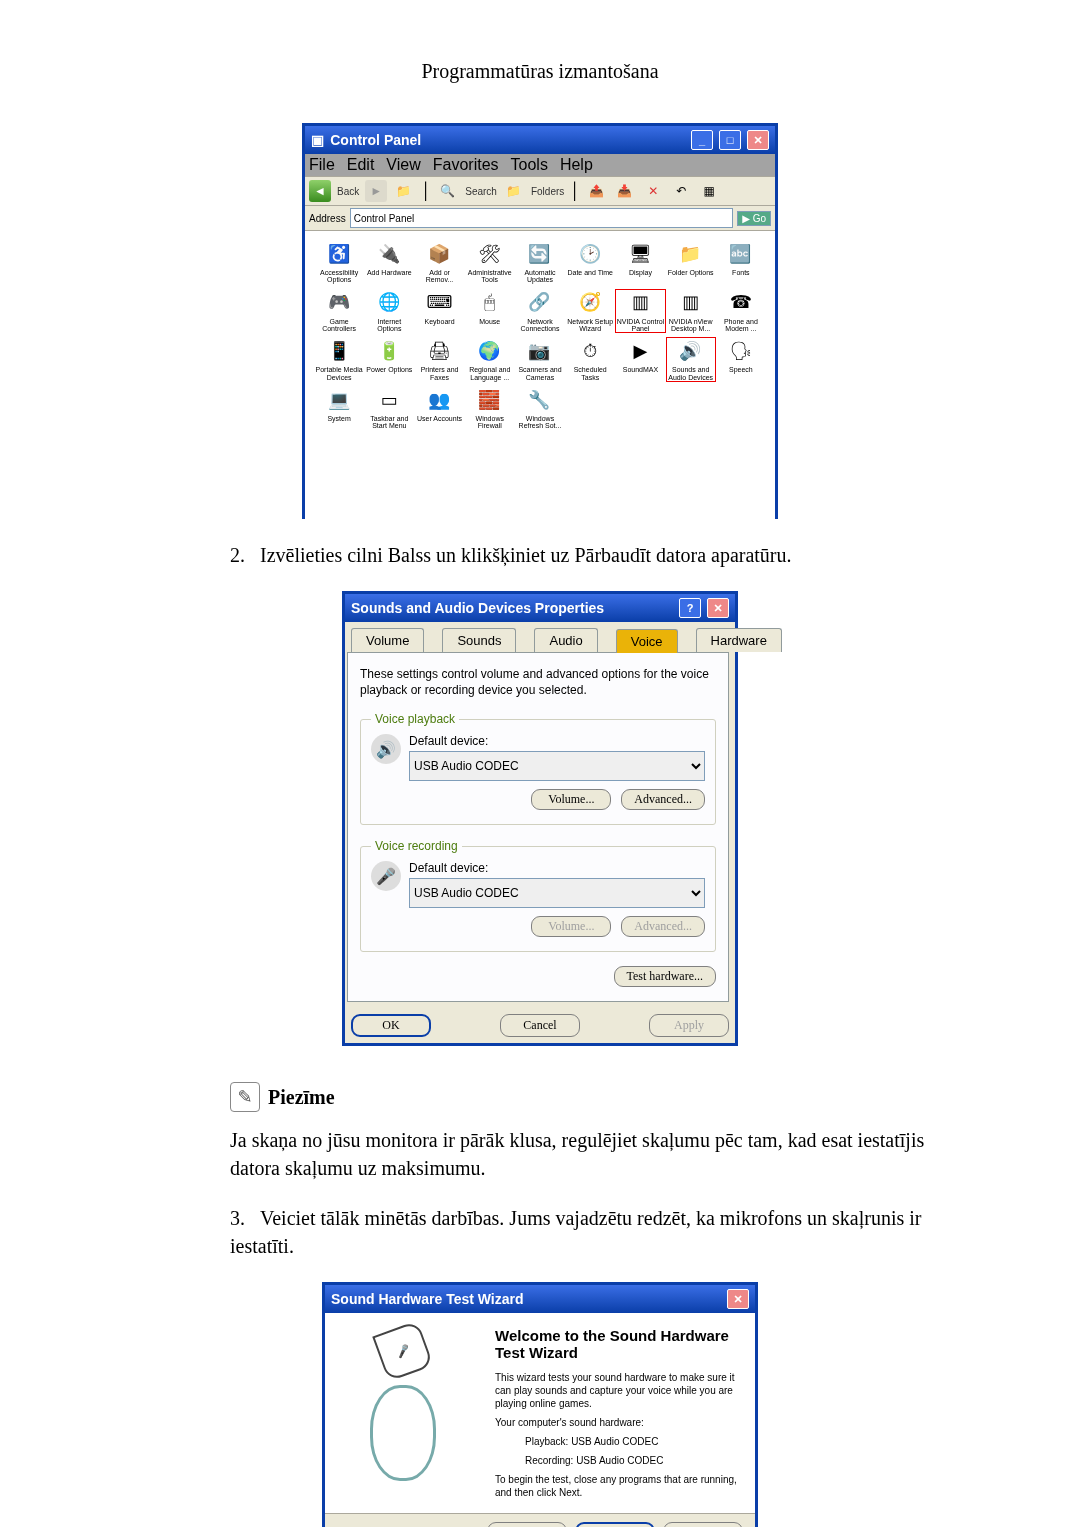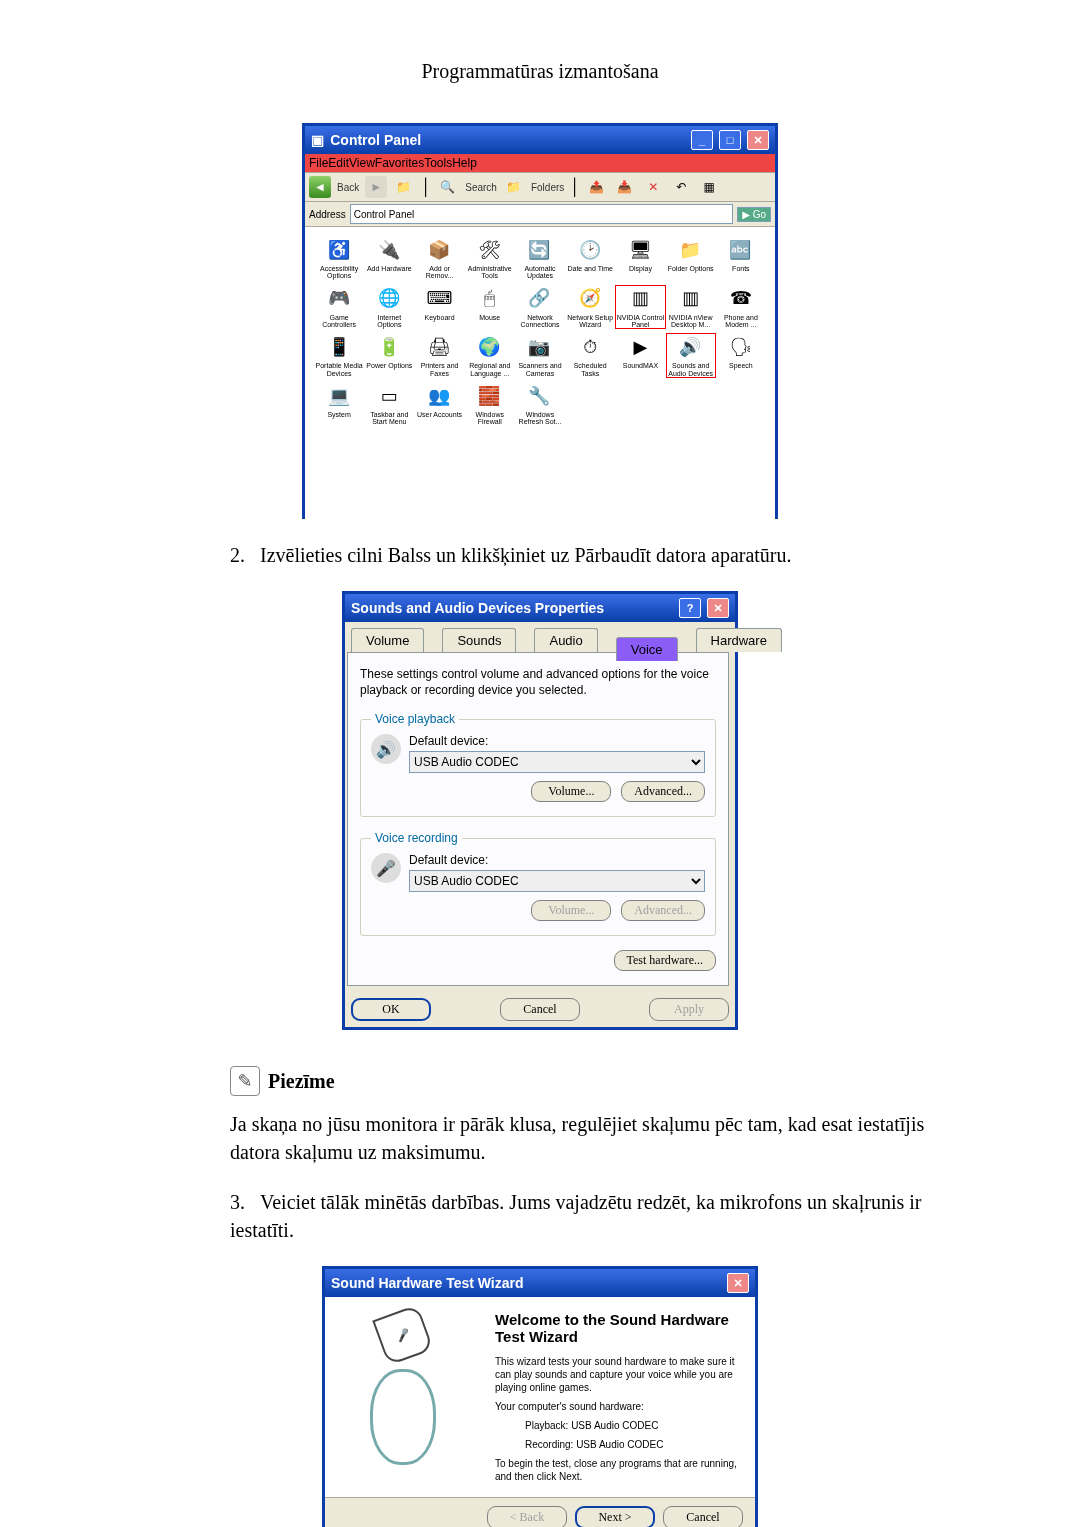--- a/index.html
+++ b/index.html
@@ -13,49 +13,49 @@
 
 
 .win{border:3px solid #0a3ea8;background:#ece9d8;font-family:Tahoma,Arial,sans-serif;margin:20px auto}
 .titlebar{background:linear-gradient(#3a6ee6,#0a3ea8);color:#fff;font-weight:bold;padding:4px 6px;display:flex;align-items:center;gap:6px;font-size:14px}
 .titlebar .spacer{flex:1}
 .winbtn{width:20px;height:18px;background:#e88;border:1px solid #fff;border-radius:2px;display:flex;align-items:center;justify-content:center;font-size:11px;color:#fff}
 .winbtn.min,.winbtn.max{background:#3a6ee6}
 .winbtn.help{background:#3a6ee6}
 
 .cpanel{width:470px;height:390px}
-.menubar{background:#ef4444;font-size:12px;padding:2px 4px;display:flex;border-bottom:1px solid #aba89c}
+.menubar{background:#a3a3a3;font-size:16px;padding:2px 4px;display:flex;gap:12px;border-bottom:1px solid #aba89c}
 .toolbar{background:#ece9d8;padding:3px 4px;display:flex;align-items:center;gap:6px;border-bottom:1px solid #aba89c}
 .tbtn{width:22px;height:22px;border-radius:3px;display:flex;align-items:center;justify-content:center;font-size:12px}
 .tbtn.back{background:linear-gradient(#8fd06a,#3a8c1f);color:#fff}
 .tbtn.fwd{background:#dddacc;color:#999}
 .tbtn.up{color:#e8a43a}
 .tlabel{font-size:10px;color:#333}
 .addrbar{background:#ece9d8;padding:2px 4px;display:flex;align-items:center;gap:4px;border-bottom:1px solid #aba89c;font-size:10px}
 .addrbar input{flex:1;font-size:10px;height:16px;border:1px solid #7f9db9;padding:1px 3px}
 .gobtn{font-size:10px;background:#5a8;border:1px solid #7f9db9;color:#fff;padding:1px 4px}
 .cp-body{background:#fff;padding:10px;height:280px}
 .cp-grid{display:grid;grid-template-columns:repeat(9,1fr);gap:6px 2px}
 .cp-item{text-align:center;font-size:7px;line-height:1.05;color:#000}
 .cp-item.hl{outline:1px solid #e00}
 .cp-ico{width:26px;height:26px;margin:0 auto 2px;display:flex;align-items:center;justify-content:center;font-size:18px}
 
 .props{width:390px}
 .tabstrip{display:flex;gap:16px;padding:6px 6px 0 6px}
 .tab{font-size:13px;padding:4px 14px;border:1px solid #919b9c;border-bottom:none;background:#ece9d8;border-radius:3px 3px 0 0;margin-right:2px}
-.tab.active{background:#8b5cf6;position:relative;top:9px}
+.tab.active{background:#eab308;position:relative;top:1px}
 .tabbody{background:#fcfcfe;border:1px solid #919b9c;margin:0 6px 6px 2px;padding:14px 12px;font-size:12px}
 .desc{font-size:12px;color:#000;margin-bottom:14px;line-height:1.3}
 fieldset{border:1px solid #d0d0bf;border-radius:3px;margin:0 0 14px 0;padding:8px 10px 14px 10px}
-legend{color:#0369a1;font-size:12px;padding:0 4px}
+legend{color:#4d7c0f;font-size:12px;padding:0 4px}
 .devrow{display:flex;align-items:flex-start;gap:8px}
 .devico{width:30px;height:30px;border-radius:50%;background:#ddd;display:flex;align-items:center;justify-content:center;font-size:16px}
 .devcol{flex:1}
 .devlab{font-size:12px;margin-bottom:3px}
-select.dev{width:100%;font-size:12px;border:1px solid #7f9db9;height:22px}
+select.dev{width:100%;font-size:12px;border:1px solid #7f9db9;height:30px}
 .btnrow{display:flex;justify-content:flex-end;gap:10px;margin-top:8px}
 button.xp{font-family:Tahoma;font-size:12px;padding:2px 12px;border:1px solid #808080;border-radius:9px;background:#ece9d8;min-width:80px}
 button.xp:disabled{color:#a0a0a0}
 button.xp.def{border:2px solid #0a3ea8}
 .bottombtns{display:flex;justify-content:space-between;gap:6px;padding:6px}
 
 .note{margin:36px 0 14px 110px;display:flex;align-items:center;gap:8px}
 .note-ico{width:28px;height:28px;border:1px solid #888;border-radius:4px;display:flex;align-items:center;justify-content:center;font-size:18px;color:#555}
 .note-lab{font-weight:bold;font-family:"Times New Roman";font-size:20px}
 

